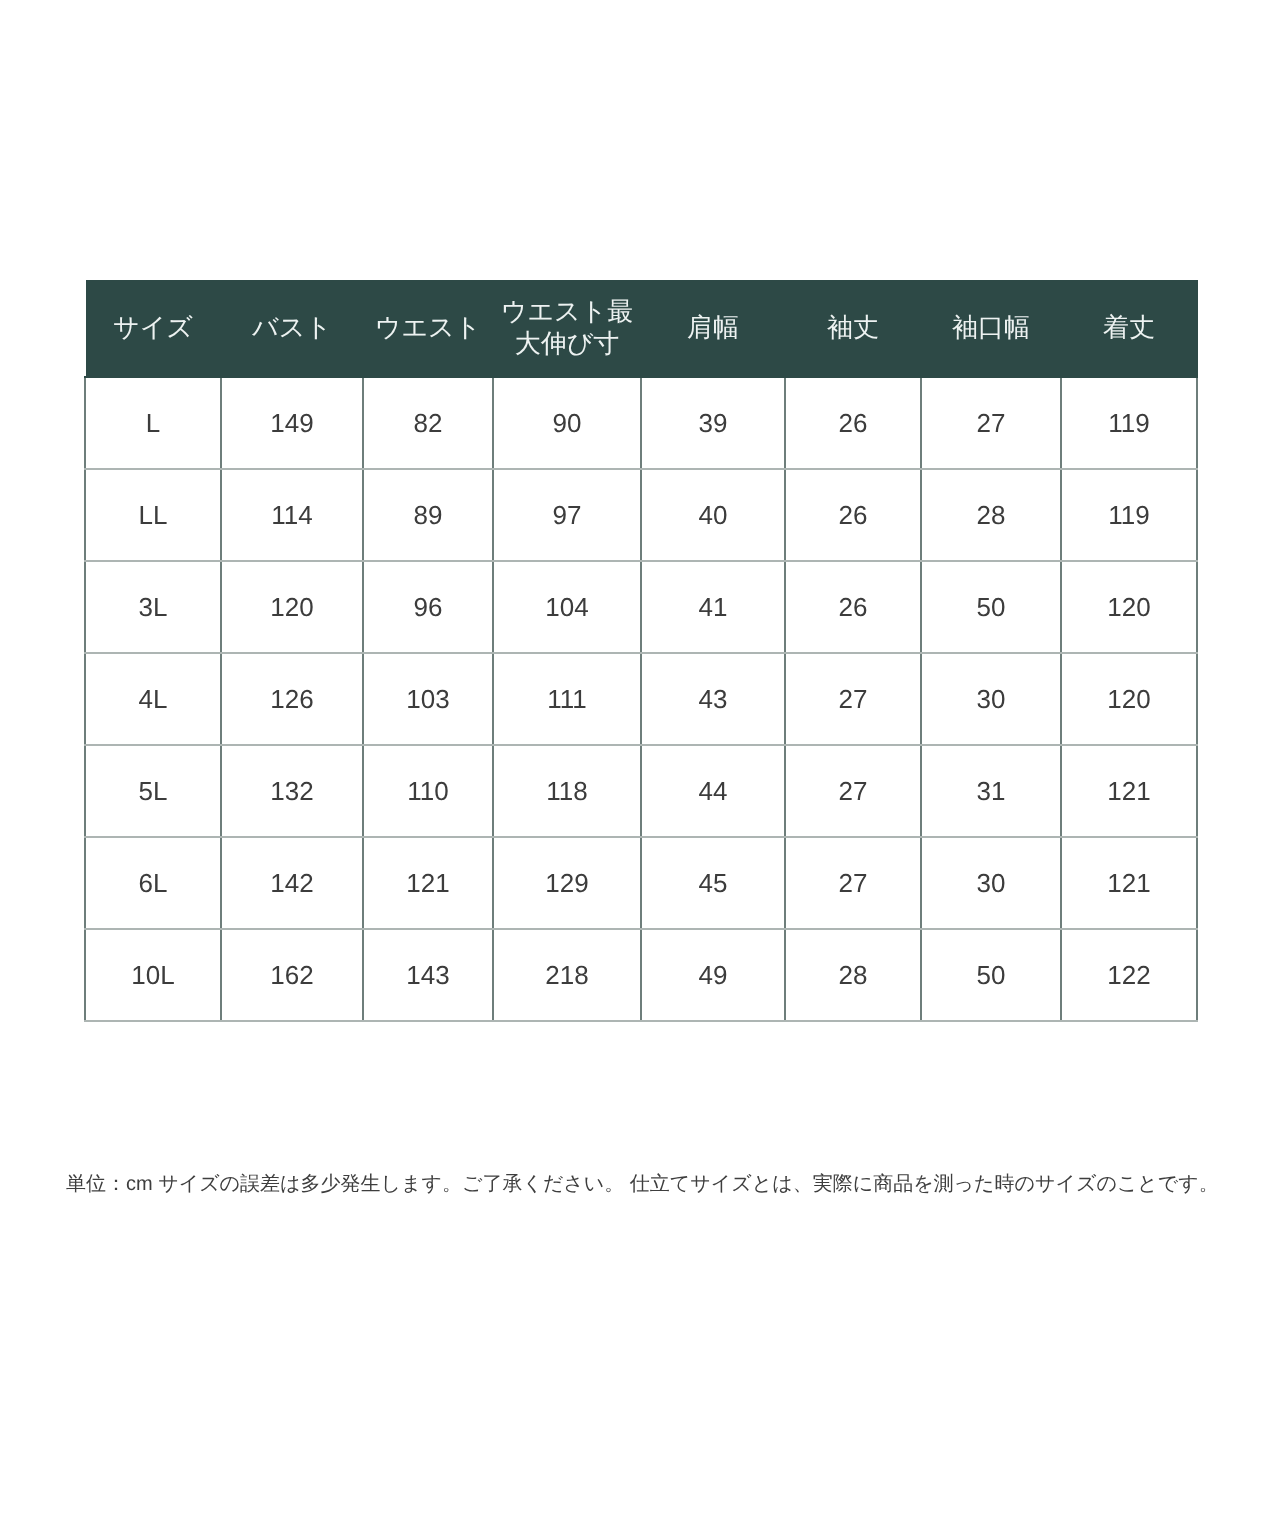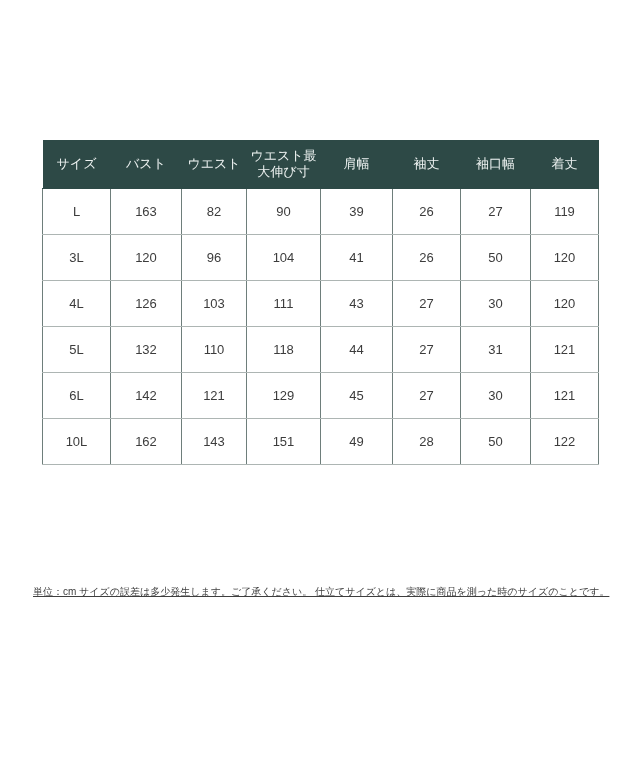--- a/index.html
+++ b/index.html
@@ -51,21 +51,20 @@
   }
   .footnote {
     position: absolute;
     left: 33px;
     top: 585px;
     margin: 0;
     font-size: 10px;
     color: #3e3e3e;
     letter-spacing: 0px;
     white-space: nowrap;
-    text-decoration: underline;
   }
 </style>
 </head>
 <body>
 
 <div class="page">
 
   <table class="size-table">
     <colgroup>
       <col style="width:68px">
@@ -85,29 +84,39 @@
         <th>ウエスト最大伸び寸</th>
         <th>肩幅</th>
         <th>袖丈</th>
         <th>袖口幅</th>
         <th>着丈</th>
       </tr>
     </thead>
     <tbody>
   <tr>
     <td>L</td>
-    <td>163</td>
+    <td>149</td>
     <td>82</td>
     <td>90</td>
     <td>39</td>
     <td>26</td>
     <td>27</td>
     <td>119</td>
   </tr>
 
+  <tr>
+    <td>LL</td>
+    <td>114</td>
+    <td>89</td>
+    <td>97</td>
+    <td>40</td>
+    <td>26</td>
+    <td>28</td>
+    <td>119</td>
+  </tr>
 
   <tr>
     <td>3L</td>
     <td>120</td>
     <td>96</td>
     <td>104</td>
     <td>41</td>
     <td>26</td>
     <td>50</td>
     <td>120</td>
@@ -144,21 +153,21 @@
     <td>27</td>
     <td>30</td>
     <td>121</td>
   </tr>
 
 
   <tr>
     <td>10L</td>
     <td>162</td>
     <td>143</td>
-    <td>151</td>
+    <td>218</td>
     <td>49</td>
     <td>28</td>
     <td>50</td>
     <td>122</td>
   </tr>
 </tbody>
   </table>
 
   <p class="footnote">単位：cm サイズの誤差は多少発生します。ご了承ください。 仕立てサイズとは、実際に商品を測った時のサイズのことです。</p>
 

